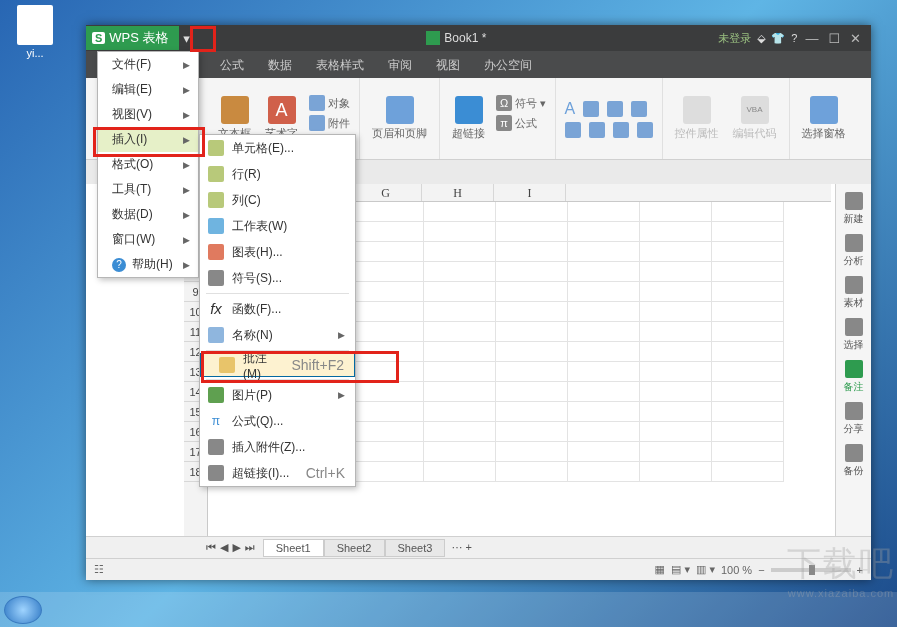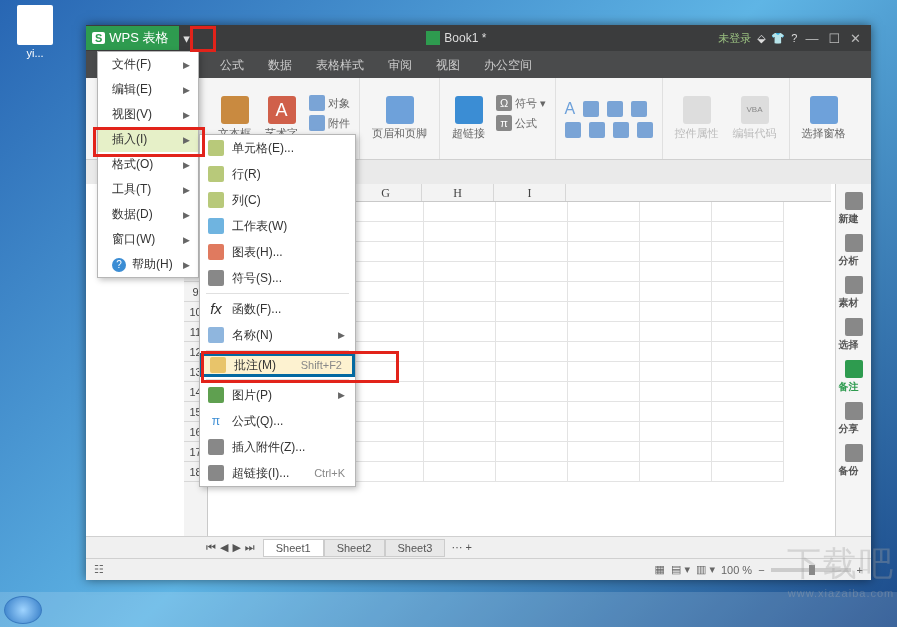--- a/index.html
+++ b/index.html
@@ -33,44 +33,44 @@
   .doctab .close { color: #888; margin-left: 6px; }
   .grid-area { flex: 1; position: relative; background: #fff; overflow: hidden; }
   .col-headers { position: absolute; top: 0; left: 120px; right: 40px; height: 18px; display: flex; background: #f3f3f3; border-bottom: 1px solid #c9c9c9; }
   .col-h { flex: 0 0 72px; text-align: center; font-size: 12px; color: #444; border-right: 1px solid #d7d7d7; line-height: 18px; font-family: "Times New Roman", serif; }
   .row-headers { position: absolute; top: 18px; left: 98px; width: 24px; bottom: 0; background: #f3f3f3; border-right: 1px solid #c9c9c9; }
   .row-h { height: 20px; text-align: center; font-size: 11px; color: #444; border-bottom: 1px solid #d7d7d7; line-height: 20px; }
   .cells { position: absolute; top: 18px; left: 122px; right: 40px; bottom: 0; }
   .cell-row { height: 20px; display: flex; }
   .cell { flex: 0 0 72px; border-right: 1px solid #e3e3e3; border-bottom: 1px solid #e3e3e3; }
   .side-panel { position: absolute; right: 0; top: 0; bottom: 0; width: 36px; background: #f5f5f5; border-left: 1px solid #d0d0d0; display: flex; flex-direction: column; align-items: center; gap: 8px; padding-top: 8px; }
-  .side-item { width: 30px; text-align: left; font-size: 10px; color: #555; cursor: pointer; font-weight: bold; }
+  .side-item { width: 30px; text-align: center; font-size: 10px; color: #555; cursor: pointer; }
   .side-item .sicon { width: 18px; height: 18px; background: #888; margin: 0 auto 2px; border-radius: 2px; }
   .side-item.active .sicon { background: #2e9b4f; }
   .side-item.active { color: #2e9b4f; }
   .sheettabs { height: 22px; background: #f0f0f0; border-top: 1px solid #d0d0d0; display: flex; align-items: center; font-size: 11px; color: #555; padding-left: 120px; }
   .sheettab { padding: 2px 12px; border: 1px solid #ccc; background: #fff; cursor: pointer; }
   .sheettab.inactive { background: #e8e8e8; }
   .statusbar { height: 22px; background: #f0f0f0; border-top: 1px solid #d0d0d0; display: flex; align-items: center; font-size: 11px; color: #666; padding: 0 8px; }
   .statusbar .right { margin-left: auto; display: flex; align-items: center; gap: 6px; }
   .zoom-slider { width: 80px; height: 4px; background: #ccc; position: relative; }
   .zoom-slider .thumb { position: absolute; top: -3px; left: 38px; width: 6px; height: 10px; background: #888; }
   .menu { position: absolute; background: #fff; border: 1px solid #b6b6b6; box-shadow: 2px 2px 6px rgba(0,0,0,.25); font-size: 12px; color: #333; }
   .main-menu { left: 97px; top: 51px; width: 102px; }
   .main-menu .mi { height: 25px; display: flex; align-items: center; padding: 0 8px 0 14px; cursor: pointer; }
   .main-menu .mi .arrow { margin-left: auto; color: #666; font-size: 9px; }
   .main-menu .mi.hover { background: #e6f0c8; }
   .q { width: 14px; height: 14px; background: #3b8dd4; color: #fff; border-radius: 50%; font-size: 10px; text-align: center; line-height: 14px; margin-right: 6px; }
   .sub-menu { left: 199px; top: 134px; width: 157px; }
   .sub-menu .mi { height: 26px; display: flex; align-items: center; padding: 0 10px 0 8px; cursor: pointer; gap: 8px; }
   .sub-menu .mi .micon { width: 16px; height: 16px; background: #8fb6de; flex: 0 0 16px; border-radius: 2px; }
-  .sub-menu .mi .shortcut { margin-left: auto; color: #888; font-size: 11px; }
+  .sub-menu .mi .shortcut { margin-left: auto; color: #888; font-size: 14px; }
   .sub-menu .mi .arrow { margin-left: auto; color: #666; font-size: 9px; }
   .sub-menu .sep { height: 1px; background: #e0e0e0; margin: 2px 6px; }
-  .sub-menu .mi.hover { background: #fdf2d0; border: 3px solid #0369a1; height: 24px; padding-left: 7px; }
+  .sub-menu .mi.hover { background: #fdf2d0; border: 1px solid #0369a1; height: 24px; padding-left: 18px; }
   .red-box { position: absolute; border: 3px solid #e2231a; pointer-events: none; }
   .watermark { position: absolute; right: 2px; bottom: 28px; font-size: 34px; color: rgba(160,160,160,0.35); font-weight: normal; letter-spacing: 2px; pointer-events: none; }
   .watermark small { display: block; font-size: 11px; letter-spacing: 1px; color: rgba(160,160,160,0.35); text-align: center; }
 </style>
 </head>
 <body>
 
 <div class="desktop-icon">
   <div class="ico"></div>
   <span>yi...</span>

